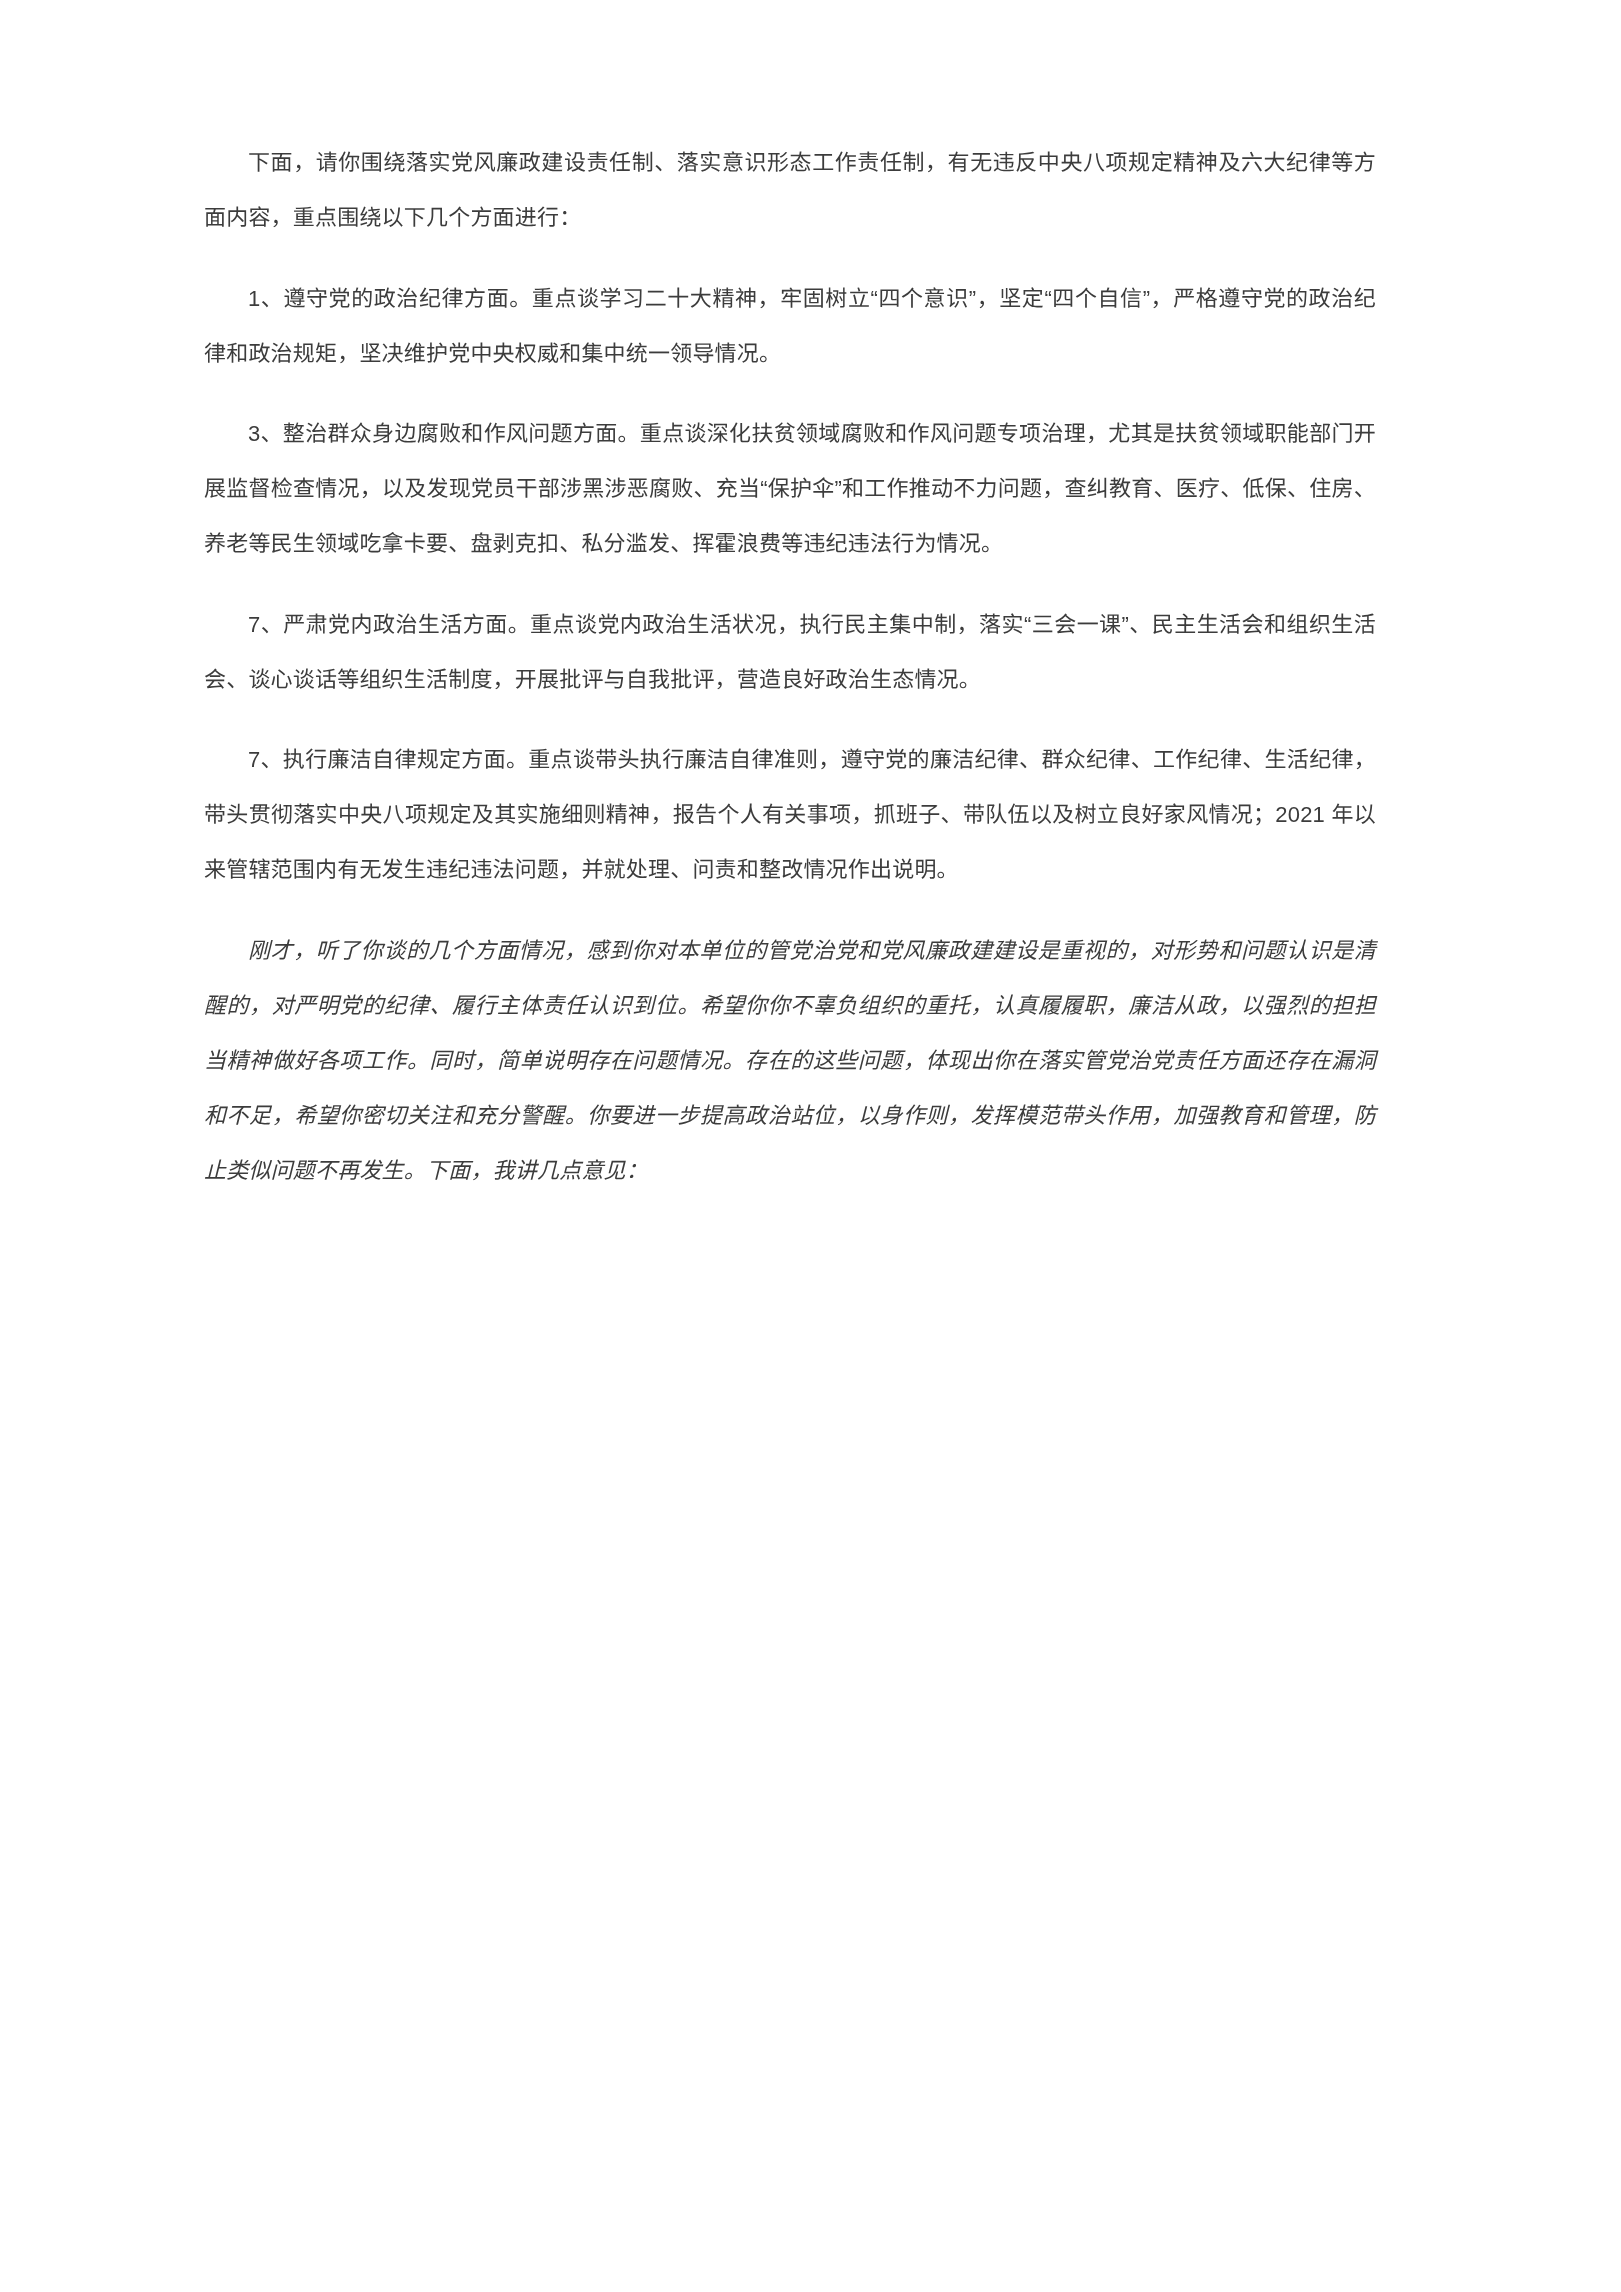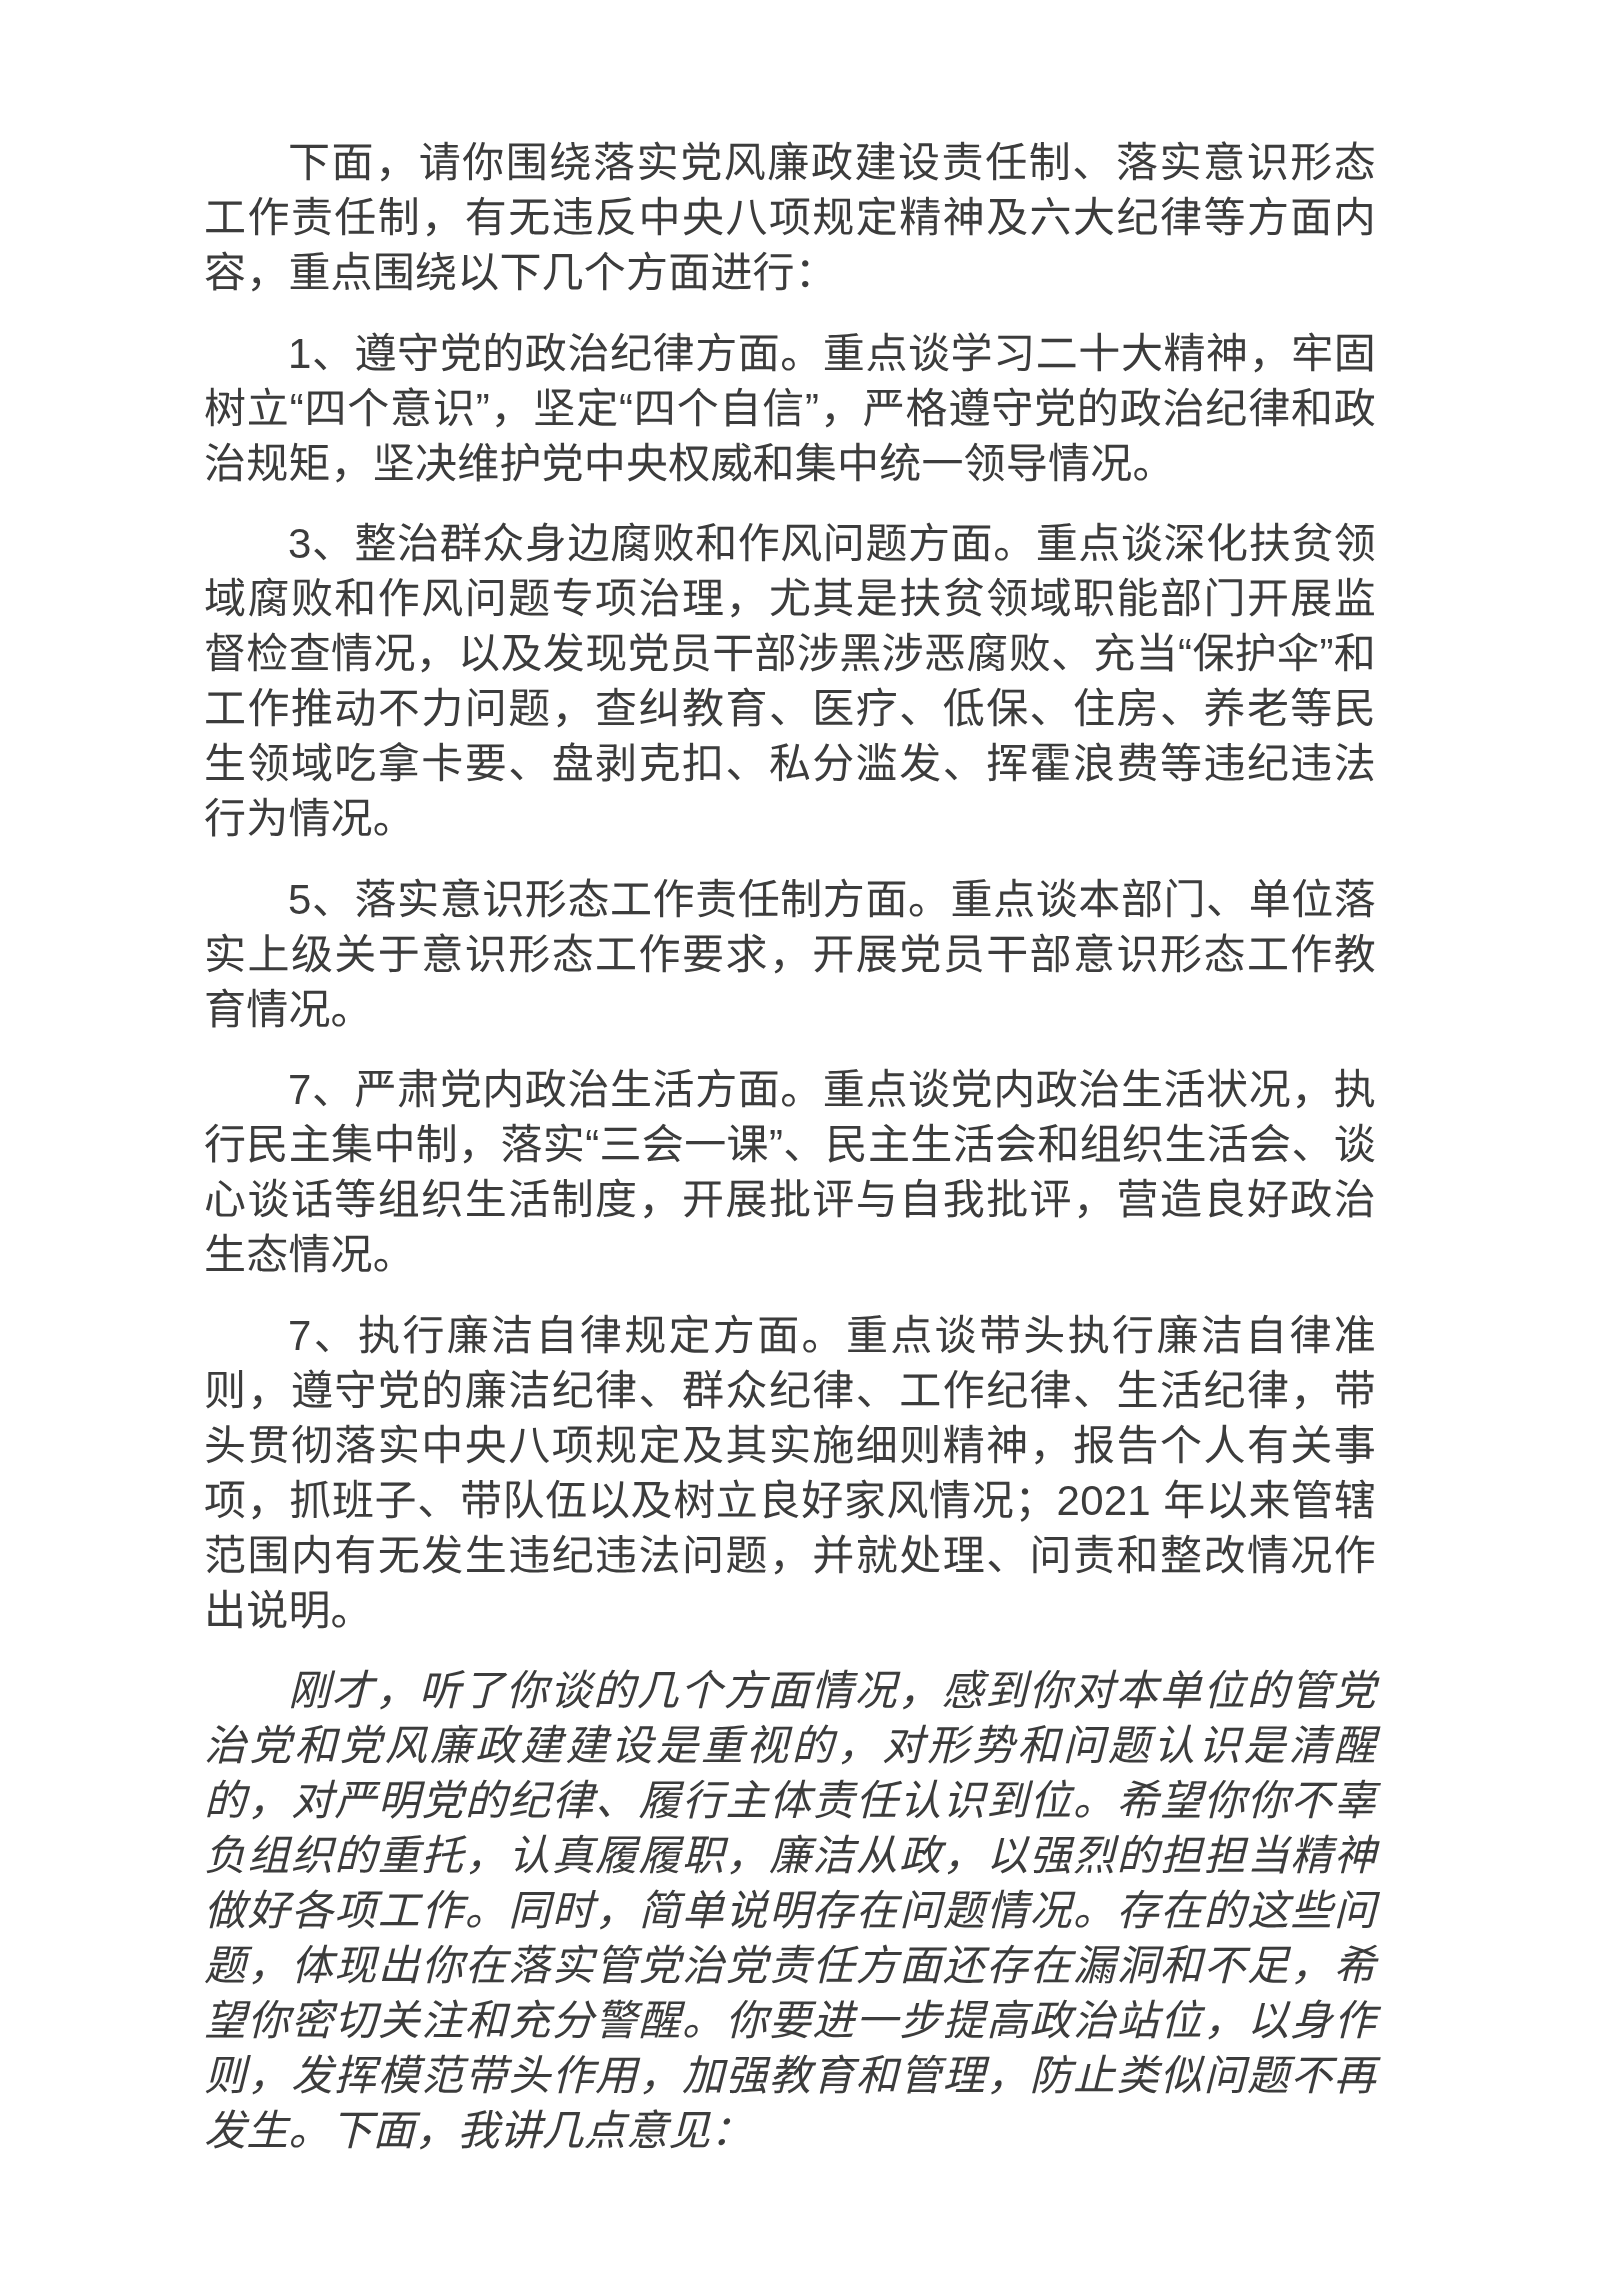--- a/index.html
+++ b/index.html
@@ -21,21 +21,21 @@
 
   .doc-body {
     position: absolute;
     left: 204px;
     top: 135px;
     width: 1172px;
   }
 
   .para {
     font-family: "Liberation Sans", "DejaVu Sans", sans-serif;
-    font-size: 42px;
+    font-size: 22px;
     line-height: 55px;
     color: #3c3c3c;
     text-align: justify;
     text-justify: inter-ideograph;
     text-indent: 2em;
     margin: 0 0 25.5px 0;
     letter-spacing: 0.2px;
     word-break: break-all;
     font-weight: 400;
   }
@@ -52,21 +52,20 @@
   <div class="doc-body">
 
     <p class="para">下面，请你围绕落实党风廉政建设责任制、落实意识形态工作责任制，有无违反中央八项规定精神及六大纪律等方面内容，重点围绕以下几个方面进行：</p>
 
     <p class="para">1、遵守党的政治纪律方面。重点谈学习二十大精神，牢固树立“四个意识”，坚定“四个自信”，严格遵守党的政治纪律和政治规矩，坚决维护党中央权威和集中统一领导情况。</p>
 
 
 
     <p class="para">3、整治群众身边腐败和作风问题方面。重点谈深化扶贫领域腐败和作风问题专项治理，尤其是扶贫领域职能部门开展监督检查情况，以及发现党员干部涉黑涉恶腐败、充当“保护伞”和工作推动不力问题，查纠教育、医疗、低保、住房、养老等民生领域吃拿卡要、盘剥克扣、私分滥发、挥霍浪费等违纪违法行为情况。</p>
 
-    <p class="para">5、落实意识形态工作责任制方面。重点谈本部门、单位落实上级关于意识形态工作要求，开展党员干部意识形态工作教育情况。</p>
 
     <p class="para">7、严肃党内政治生活方面。重点谈党内政治生活状况，执行民主集中制，落实“三会一课”、民主生活会和组织生活会、谈心谈话等组织生活制度，开展批评与自我批评，营造良好政治生态情况。</p>
 
     <p class="para">7、执行廉洁自律规定方面。重点谈带头执行廉洁自律准则，遵守党的廉洁纪律、群众纪律、工作纪律、生活纪律，带头贯彻落实中央八项规定及其实施细则精神，报告个人有关事项，抓班子、带队伍以及树立良好家风情况；2021 年以来管辖范围内有无发生违纪违法问题，并就处理、问责和整改情况作出说明。</p>
 
     <p class="para">刚才，听了你谈的几个方面情况，感到你对本单位的管党治党和党风廉政建建设是重视的，对形势和问题认识是清醒的，对严明党的纪律、履行主体责任认识到位。希望你你不辜负组织的重托，认真履履职，廉洁从政，以强烈的担担当精神做好各项工作。同时，简单说明存在问题情况。存在的这些问题，体现出你在落实管党治党责任方面还存在漏洞和不足，希望你密切关注和充分警醒。你要进一步提高政治站位，以身作则，发挥模范带头作用，加强教育和管理，防止类似问题不再发生。下面，我讲几点意见：</p>
 
   </div>
 </div>
 

